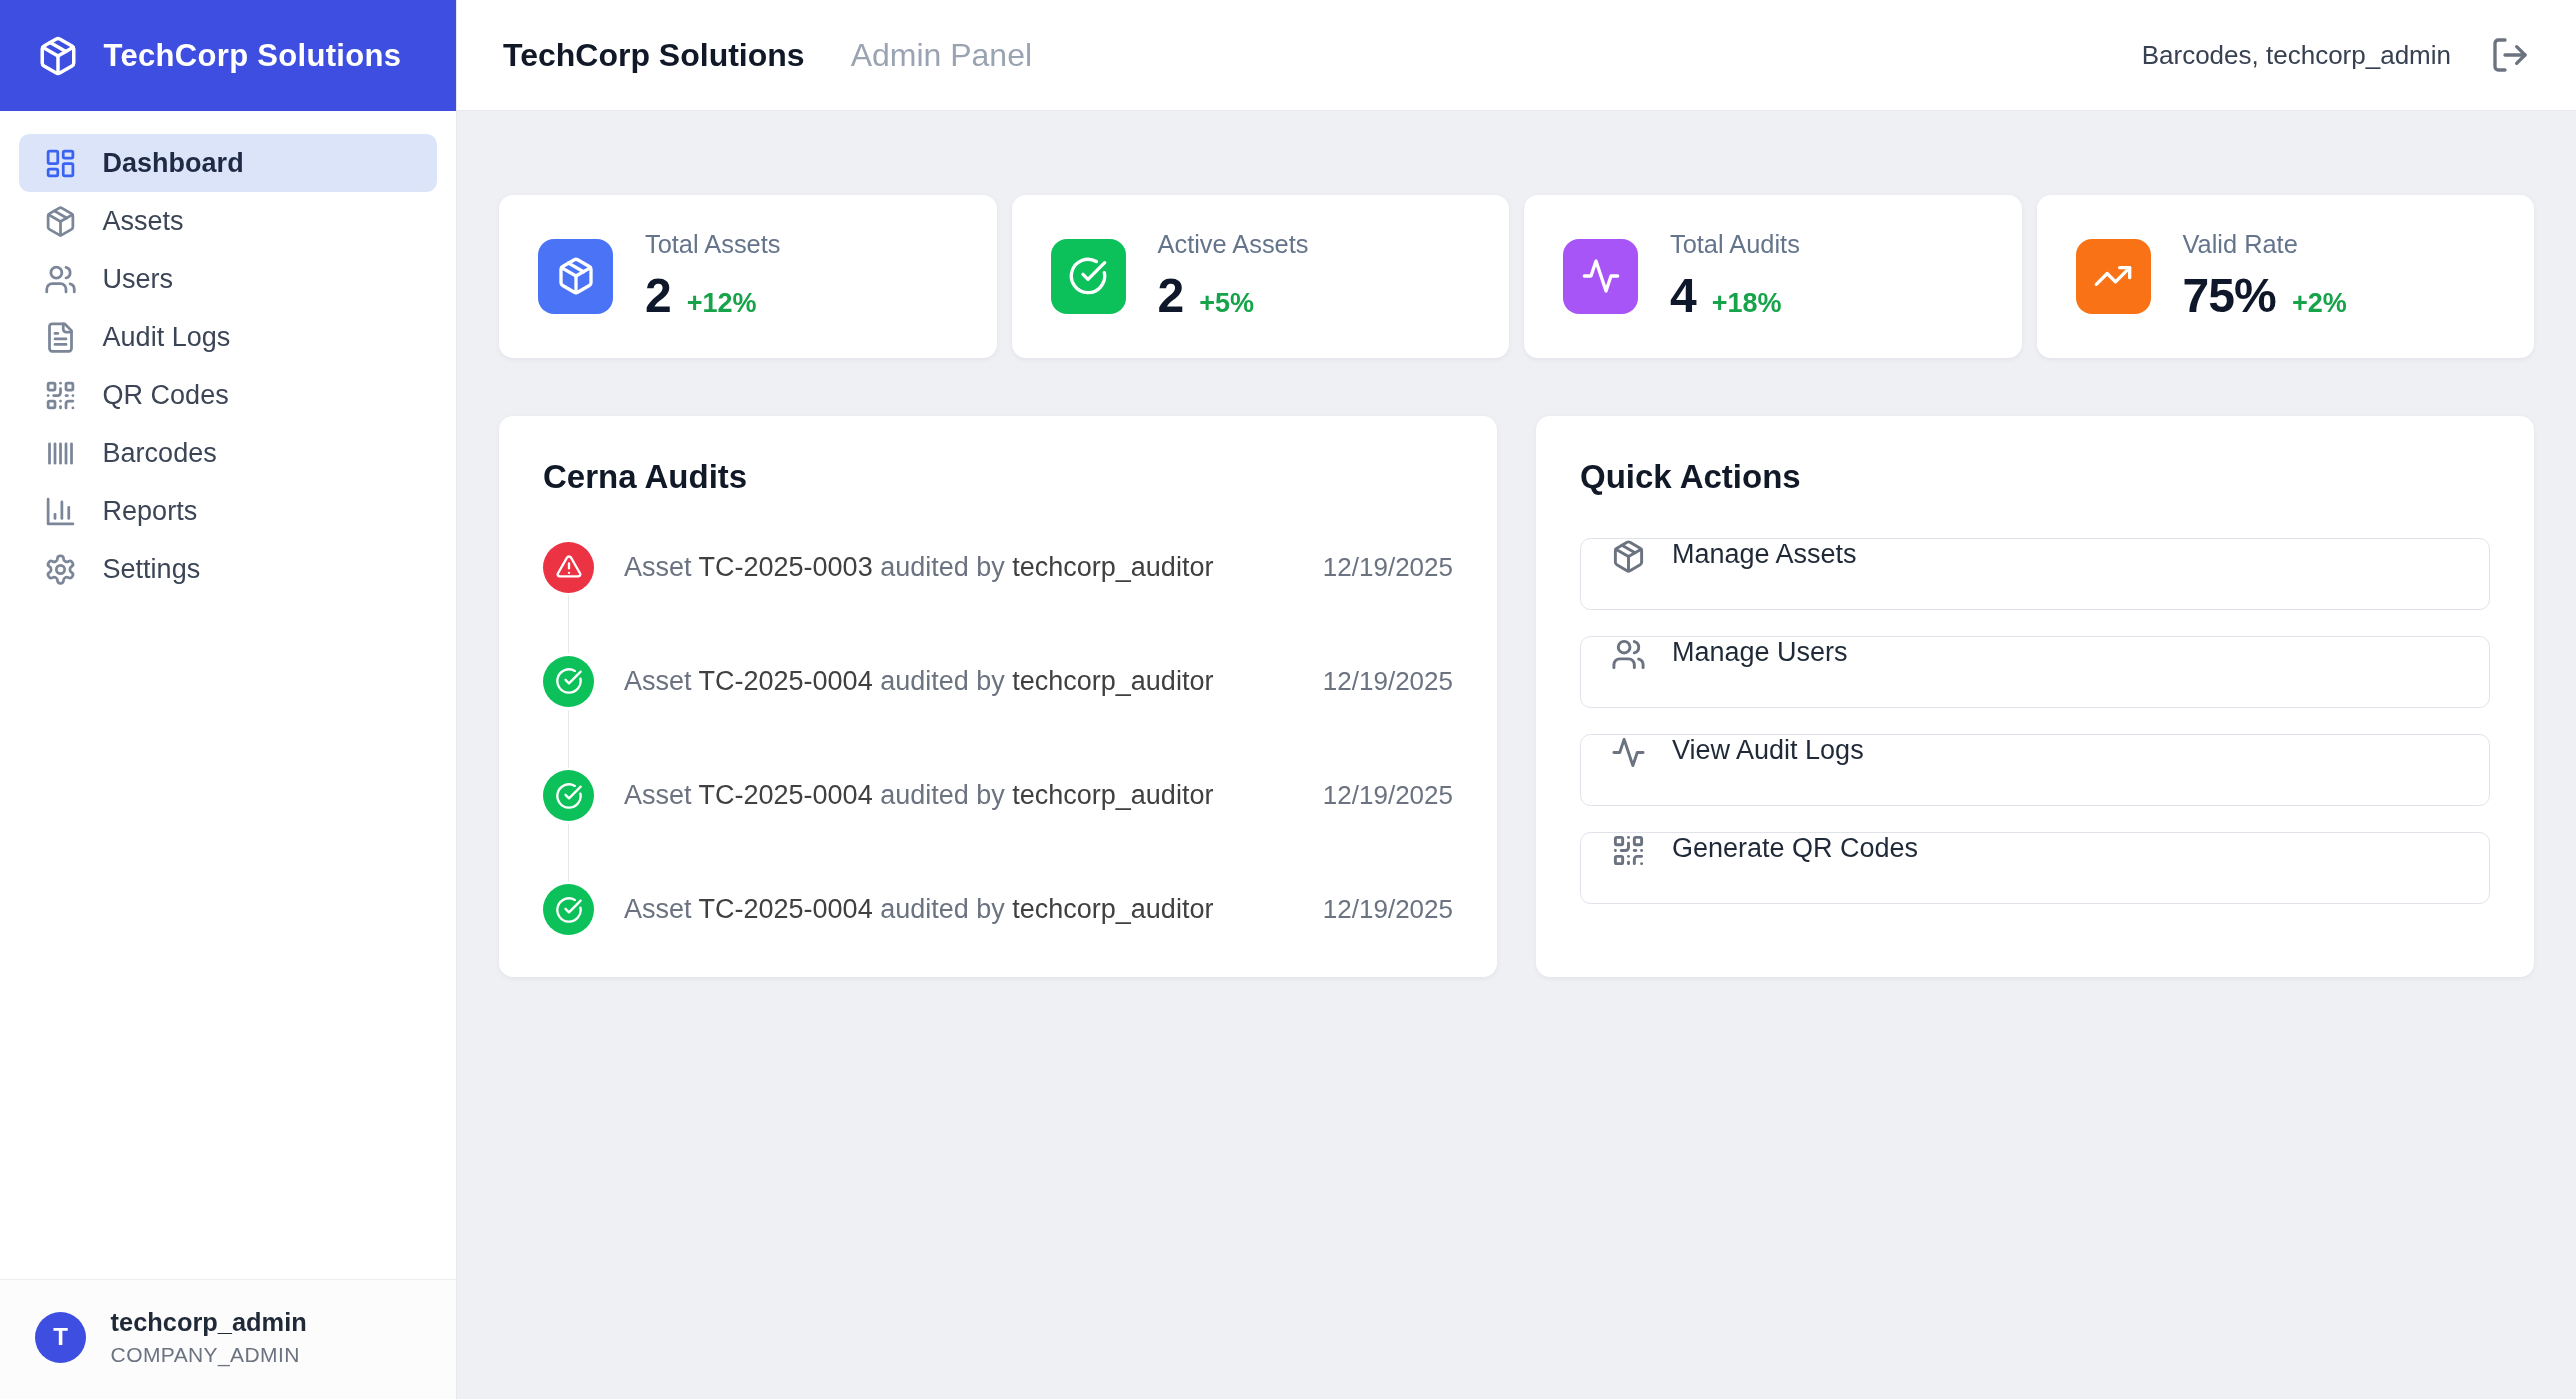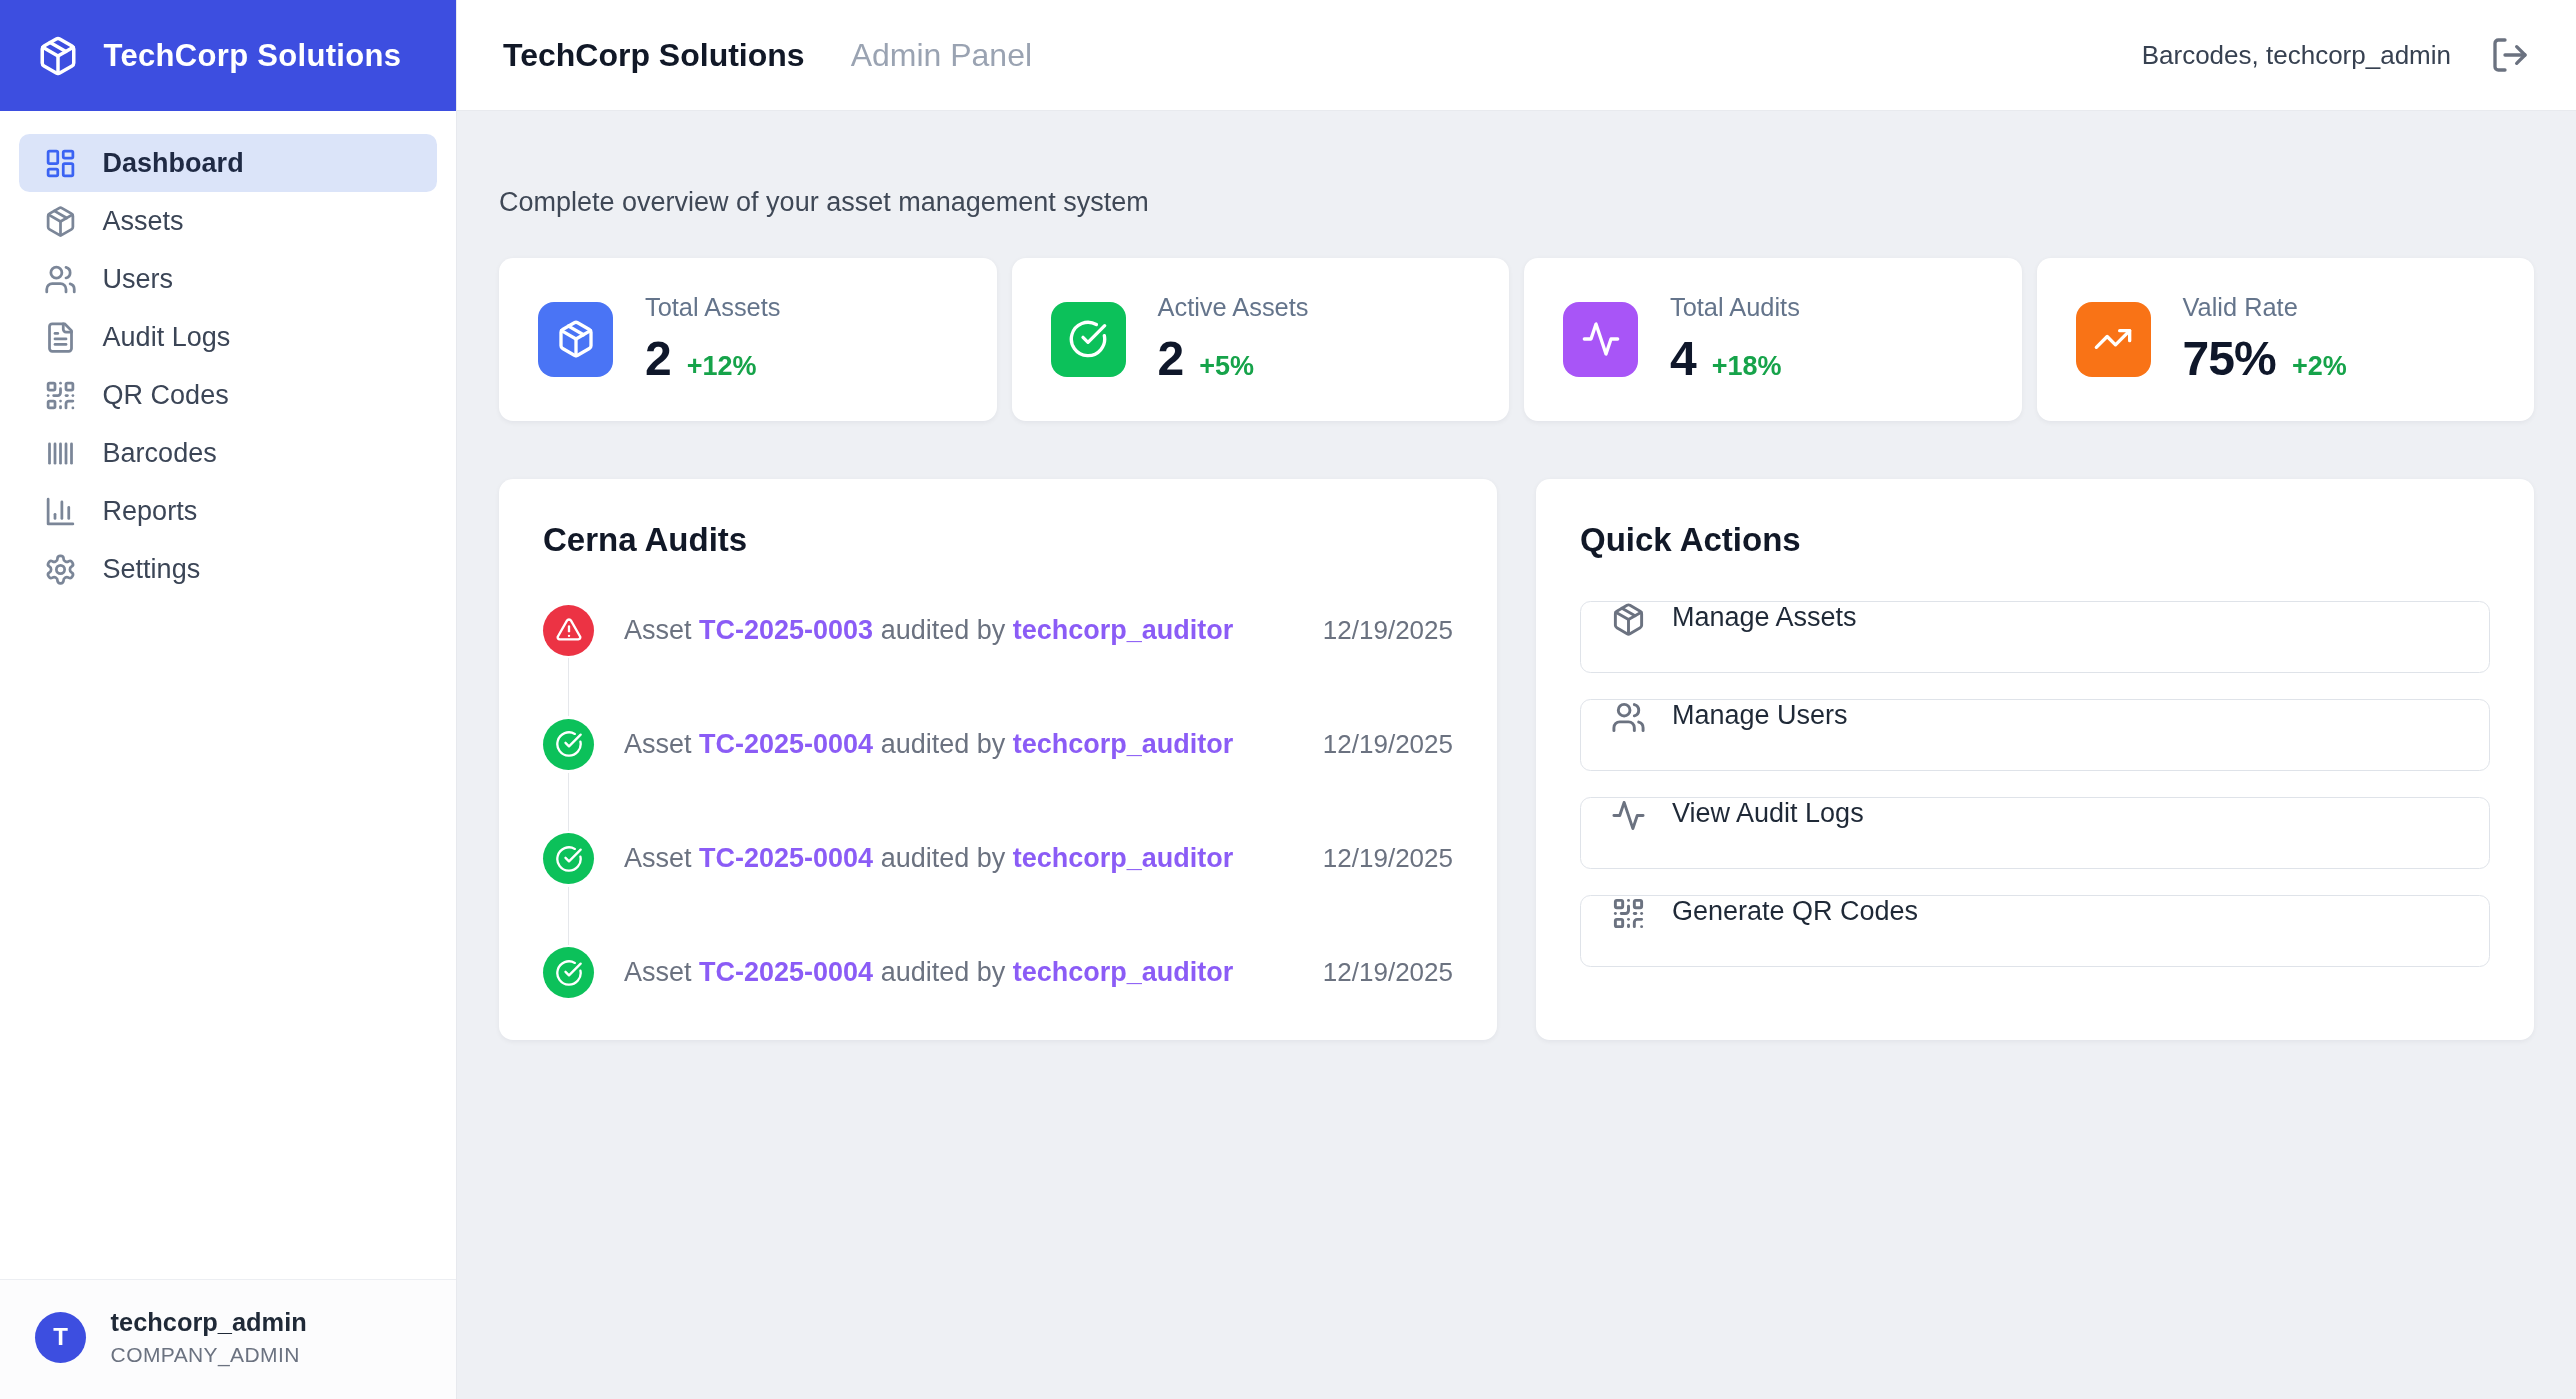--- a/index.html
+++ b/index.html
@@ -66,21 +66,21 @@
   .panel{background:#fff;border-radius:14px;padding:42px 44px;box-sizing:border-box;
     box-shadow:0 1.8px 5.3px rgba(15,23,42,.05);}
   .panel-title{font-size:33px;font-weight:700;color:#111827;}
 
   .audits{margin-top:46px;display:flex;flex-direction:column;}
   .audit-row{display:flex;align-items:center;gap:30px;}
   .status-circle{width:51px;height:51px;border-radius:50%;display:flex;align-items:center;
     justify-content:center;color:#fff;flex:none;}
   .status-circle .icon{width:28px;height:28px;}
   .audit-text{font-size:27px;color:#6b7280;flex:1;white-space:nowrap;}
-  .audit-text b{color:#8b5cf6;font-weight:700;}
+  .audit-text b{color:#404040;font-weight:400;}
   .audit-date{font-size:26px;color:#6b7280;}
   .connector{width:1.8px;height:58px;background:#e5e7eb;margin:2.6px 0 2.6px 24.6px;flex:none;}
 
   .actions{margin-top:42px;display:flex;flex-direction:column;gap:26px;}
   .action-btn{display:flex;gap:26px;height:72px;padding:0 30px;background:#fff;
     border:1.8px solid #dfe3e9;border-radius:10.5px;font-size:27px;color:#1f2937;font-weight:500;
     cursor:pointer;font-family:inherit;text-align:left;}
   .action-btn .icon{width:35px;height:35px;color:#6b7280;}
 </style>
 </head>
@@ -217,21 +217,20 @@
           <svg viewBox="0 0 24 24" fill="none" stroke="currentColor" stroke-width="2" stroke-linecap="round" stroke-linejoin="round">
             <path d="M9 21H5a2 2 0 0 1-2-2V5a2 2 0 0 1 2-2h4"></path>
             <polyline points="16 17 21 12 16 7"></polyline>
             <line x1="21" x2="9" y1="12" y2="12"></line>
           </svg>
         </button>
     </div>
   </header>
 
   <div class="content">
-    <div class="hero-desc">Complete overview of your asset management system</div>
 
     <div class="stats" id="stats">
         <div class="stat-card">
           <span class="stat-chip" style="background: rgb(74, 116, 245);">
             <span class="icon">
               <svg viewBox="0 0 24 24" fill="none" stroke="currentColor" stroke-width="2" stroke-linecap="round" stroke-linejoin="round">
                 <path d="m7.5 4.27 9 5.15"></path>
                 <path d="M21 8a2 2 0 0 0-1-1.73l-7-4a2 2 0 0 0-2 0l-7 4A2 2 0 0 0 3 8v8a2 2 0 0 0 1 1.73l7 4a2 2 0 0 0 2 0l7-4A2 2 0 0 0 21 16Z"></path>
                 <path d="m3.3 7 8.7 5 8.7-5"></path>
                 <path d="M12 22V12"></path>

